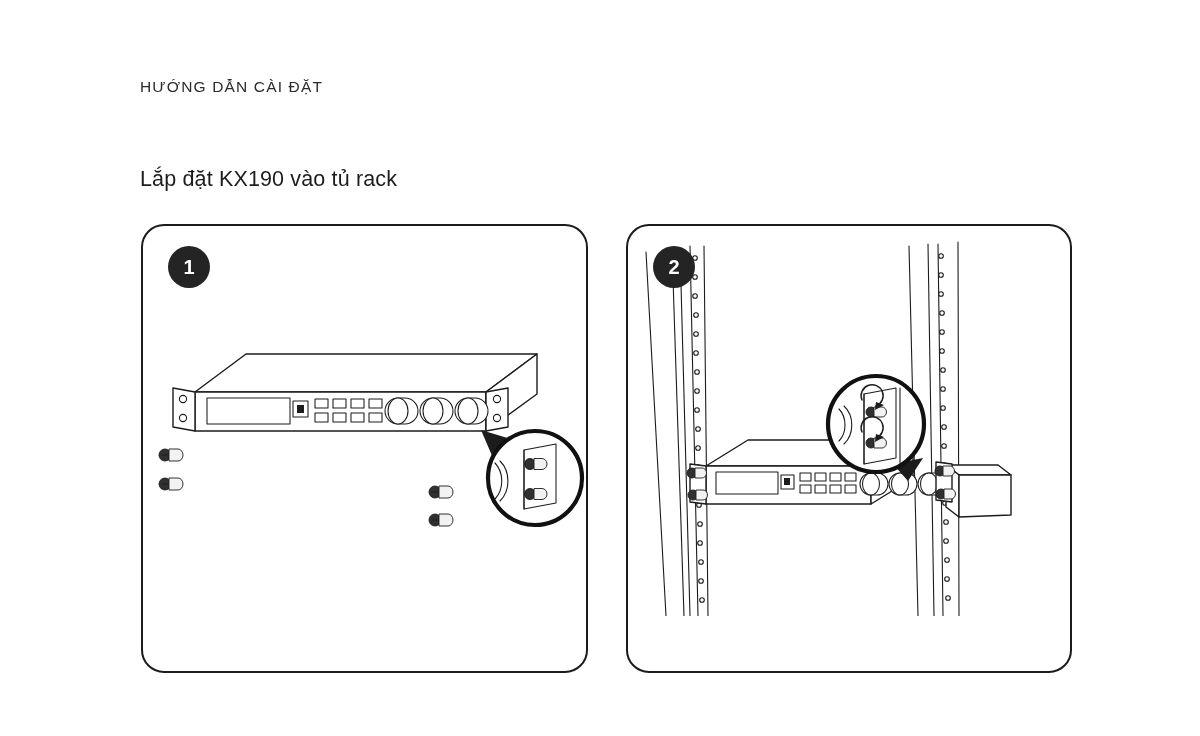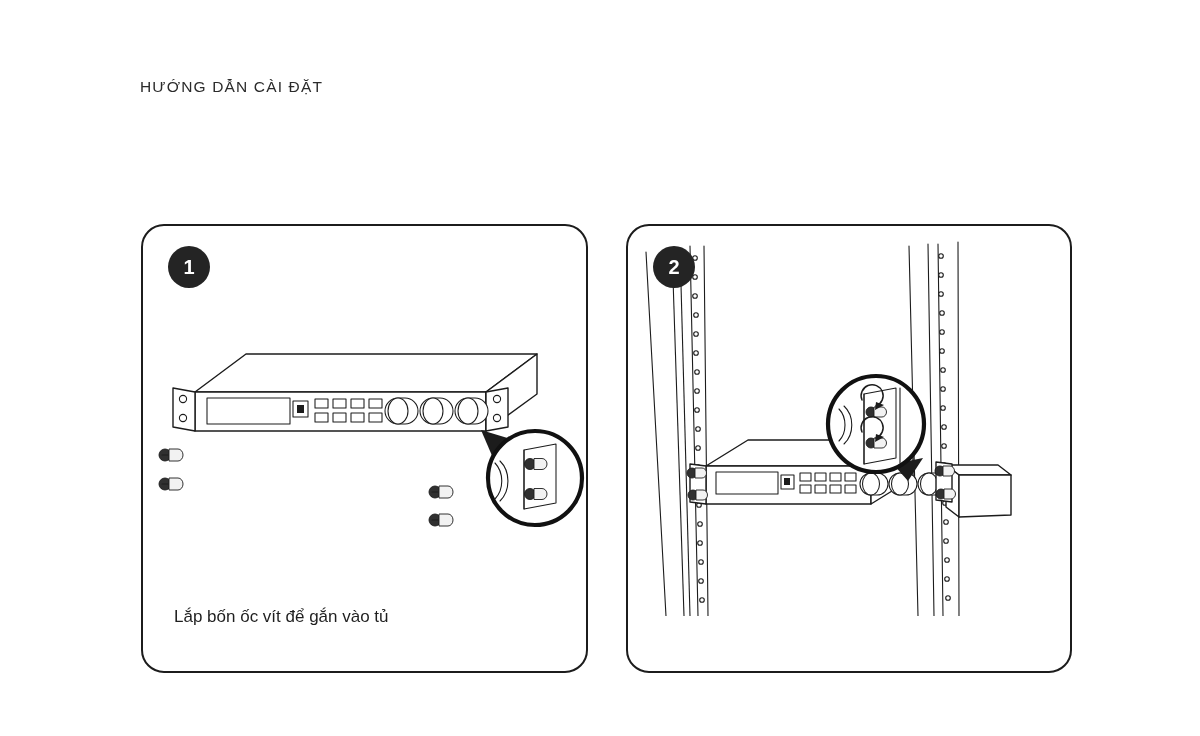--- a/index.html
+++ b/index.html
@@ -97,20 +97,21 @@
   .screwhead { fill: #303030; stroke: #1c1c1c; stroke-width: 0.9; }
   .screwbody { fill: #f2f2f2; stroke: #1c1c1c; stroke-width: 0.9; }
   .hole { fill: #ffffff; stroke: #1c1c1c; stroke-width: 1.1; }
 </style>
 </head>
 <body>
 
 <div class="page">
 
   <div class="eyebrow">HƯỚNG DẪN CÀI ĐẶT</div>
+  <div class="page-title">Lắp đặt KX190 vào tủ rack</div>
 
   <div class="panel" id="panel-1">
     <div class="badge">1</div>
 
     <div class="art">
       <svg viewBox="0 0 447 360" width="447" height="360">
 
         <path class="ln-f" d="M47 170 L96 128 L390 128 L390 128 L404 140 L404 140 L404 140
                                L404 140 Z" style="display:none"></path>
 
@@ -214,21 +215,20 @@
             <g>
               <circle class="screwhead" cx="387" cy="268" r="5.5"></circle>
               <path class="screwbody" d="M391 262.5 h8 a5 5.5 0 0 1 0 11 h-8 z"></path>
             </g>
           </g>
         </g>
 
       </svg>
     </div>
 
-    <div class="caption">Lắp bốn ốc vít để gắn vào tủ</div>
   </div>
 
   <div class="panel" id="panel-2">
     <div class="badge">2</div>
 
     <div class="art" style="height:390px">
       <svg viewBox="0 0 446 390" width="446" height="390">
 
         <g>
 

